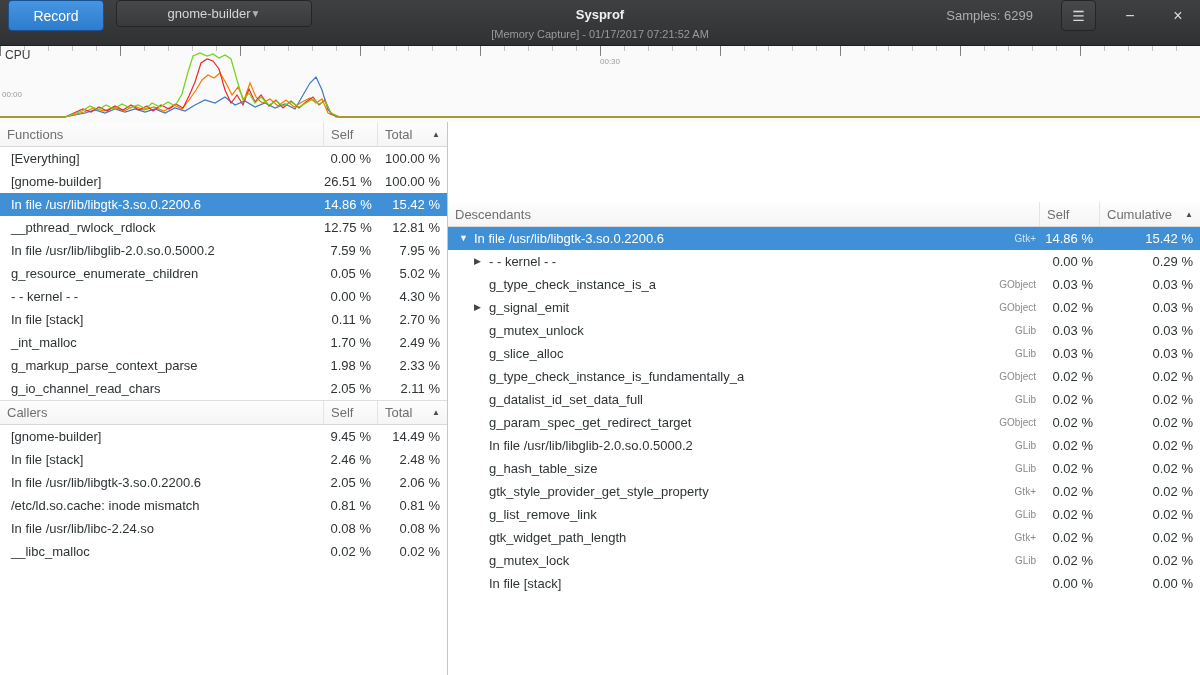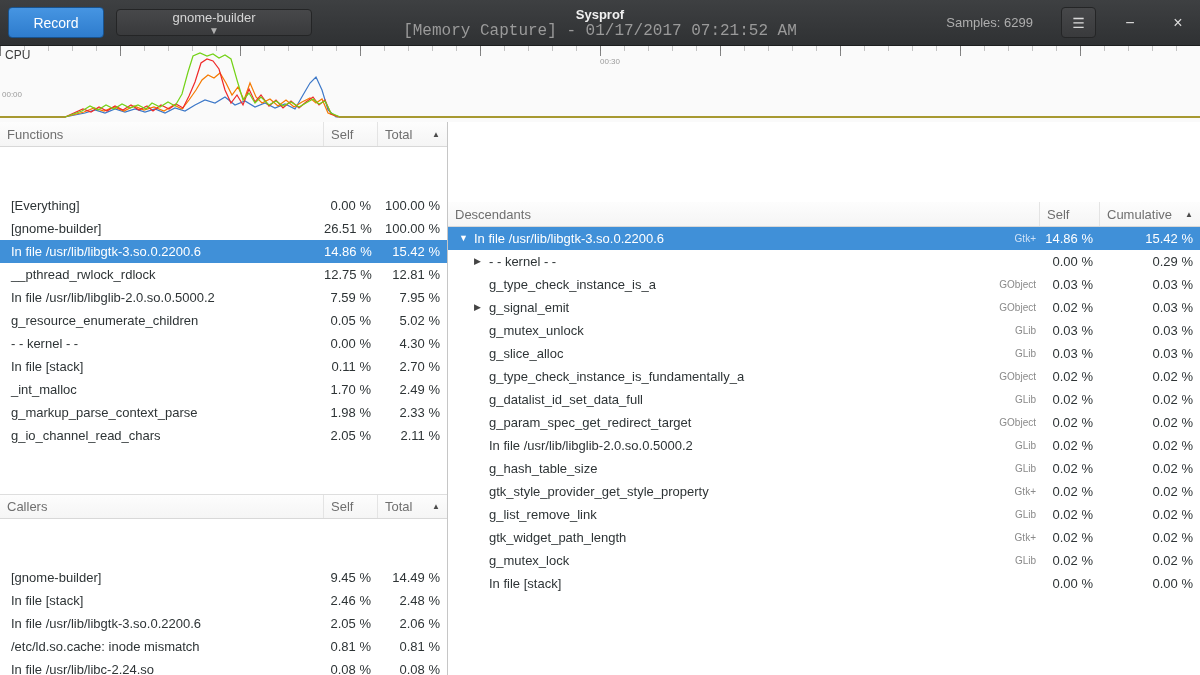--- a/index.html
+++ b/index.html
@@ -1,31 +1,31 @@
 <!DOCTYPE html>
 <html><head>
 <meta charset="utf-8">
 <style>
   * { box-sizing: border-box; margin: 0; padding: 0; }
   html, body { width: 1200px; height: 675px; overflow: hidden; }
   body { font-family: "Liberation Sans", "DejaVu Sans", sans-serif; font-size: 13px; color: #2e3436; background: #fff; }
   .app { width: 1200px; height: 675px; display: flex; flex-direction: column; }
 
   
-  .headerbar { height: 46px; flex: none; display: flex; align-items: center; padding: 0 8px;
+  .headerbar { height: 46px; flex: none; display: flex; align-items: flex-start; padding: 0 8px;
     background: linear-gradient(to bottom, #3e4042, #2f3133); border-bottom: 1px solid #1c1e1f; position: relative; }
   .record-btn { height: 31px; width: 96px; background: linear-gradient(to bottom, #4695e2, #2e7ccd);
     border: 1px solid #18538f; border-radius: 4px; color: #fff; font: 14px "Liberation Sans", sans-serif; cursor: pointer; }
   .process-btn { height: 27px; width: 196px; margin-left: 12px; background: linear-gradient(to bottom, #47484a, #393a3c);
     border: 1px solid #242526; border-radius: 4px; color: #d6d6d6; font: 13px "Liberation Sans", sans-serif;
-    display: flex; align-items: center; justify-content: center; cursor: pointer; flex-direction: column; }
+    display: flex; align-items: center; justify-content: center; cursor: pointer; }
   .caret { font-size: 10px; color: #b0b0b0; }
   .title-block { position: absolute; left: 0; right: 0; top: 7px; text-align: center; pointer-events: none; }
   .title { font-weight: bold; font-size: 13px; color: #f1f1f1; }
-  .subtitle { font-size: 16px; color: #9a9a9a; margin-top: 0; font-family: Liberation Mono, monospace; }
+  .subtitle { font-size: 11px; color: #9a9a9a; margin-top: 6px; }
   .header-right { margin-left: auto; display: flex; align-items: center; gap: 20px; z-index: 1; }
   .samples { color: #aeaeae; font-size: 13px; margin-right: 8px; }
   .menu-btn { width: 35px; height: 31px; background: linear-gradient(to bottom, #47484a, #393a3c);
     border: 1px solid #242526; border-radius: 4px; color: #d9d9d9; font-size: 14px; cursor: pointer; }
   .win-btn { width: 28px; height: 28px; background: none; border: none; color: #dcdcdc; font-size: 16px; cursor: pointer; }
 
   
   .cpu-graph { height: 76px; flex: none; position: relative; background: #fafafa; overflow: hidden; }
   .ruler { position: absolute; top: 0; left: 0; right: 0; height: 10px;
     background:
@@ -33,21 +33,21 @@
       repeating-linear-gradient(to right, rgba(150,150,150,.55) 0 1px, transparent 1px 24px);
     background-size: 100% 10px, 100% 5px; background-repeat: no-repeat; }
   .cpu-label { position: absolute; left: 5px; top: 2px; font-size: 12px; color: #3c3c3c; }
   .time-label { position: absolute; top: 11px; font-size: 8px; color: #9b9b9b; }
   .t0 { left: 2px; margin-top: 33px; }
   .t30 { left: 600px; }
   #cpu-svg { position: absolute; left: 0; bottom: 0; }
 
   
   .main { flex: 1; min-height: 0; display: flex; background: #fff; }
-  .left-panel { width: 448px; flex: none; border-right: 1px solid #c6c6c6; display: flex; flex-direction: column; gap: 47px; }
+  .left-panel { width: 448px; flex: none; border-right: 1px solid #c6c6c6; display: flex; flex-direction: column; }
   .right-panel { flex: 1; min-width: 0; display: flex; flex-direction: column; justify-content: center; }
 
   .thead { display: grid; height: 25px; flex: none; line-height: 23px;
     background: linear-gradient(#fdfdfd, #f5f5f5); border-bottom: 1px solid #d8d8d8; color: #6f6f6f; }
   .thead.bordered-top { border-top: 1px solid #dedede; }
   .cols-left { grid-template-columns: 1fr 54px 69px; }
   .cols-right { grid-template-columns: 1fr 60px 100px; }
   .hcell { padding: 0 7px; border-right: 1px solid #e4e4e4; display: flex; align-items: center; overflow: hidden; white-space: nowrap; }
   .hcell:last-child { border-right: none; }
   .sort-arrow { margin-left: auto; font-size: 8px; color: #4c4c4c; }

